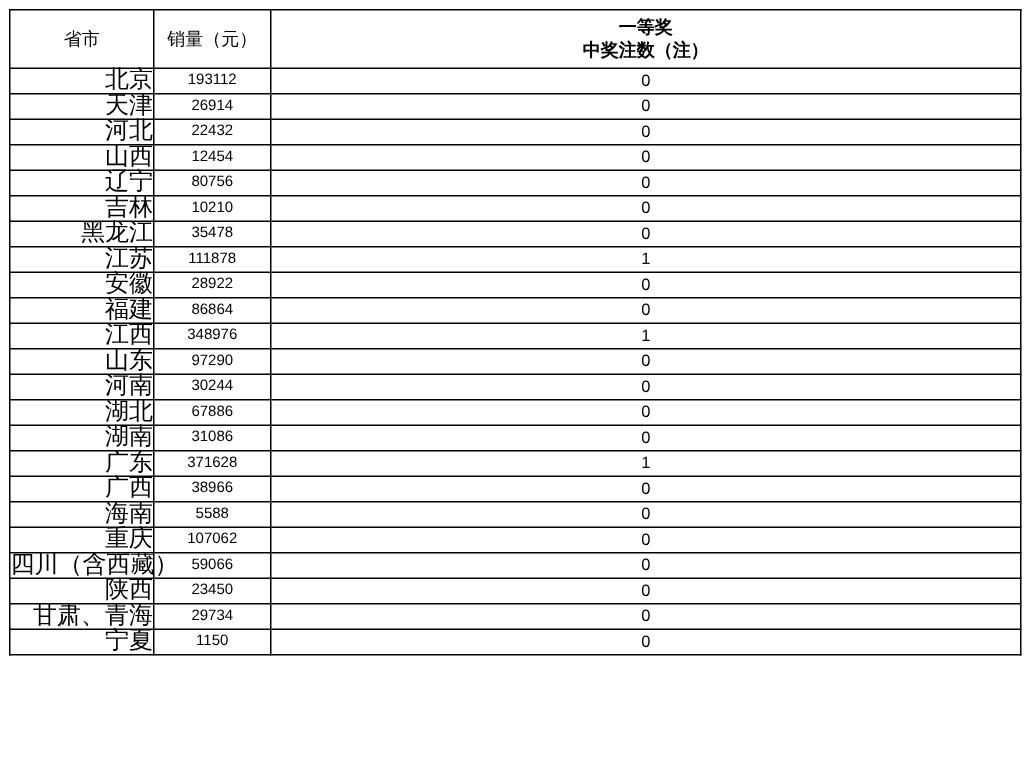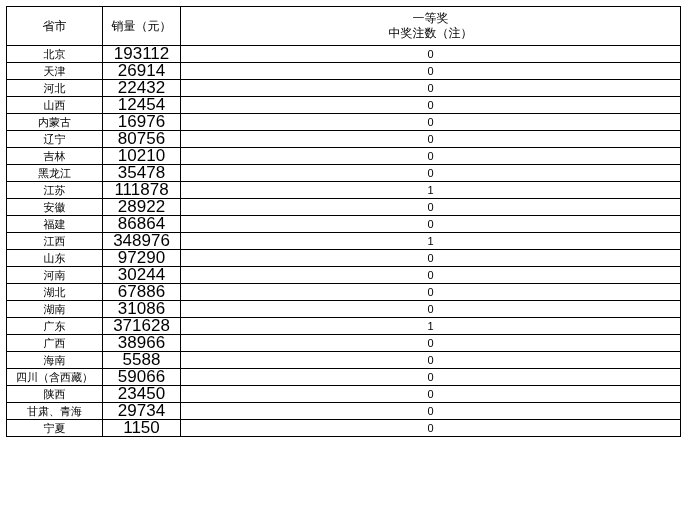--- a/index.html
+++ b/index.html
@@ -46,30 +46,32 @@
   }
   thead th.head-prov,
   thead th.head-sales {
     height: 34px;
     line-height: 34px;
   }
   thead th.head-prize {
     height: 34px;
     line-height: 15px;
     padding: 2px 13px;
+    font-weight: bold;
   }
   thead th.head-prize .l1,
   thead th.head-prize .l2 {
     display: block;
   }
   tbody td.prov {
-    font-size: 11px;
+    font-size: 16px;
+    text-align: right;
   }
   tbody td.sales {
-    font-size: 17px;
+    font-size: 10px;
   }
   tbody td.prize {
     font-size: 11px;
   }
 </style>
 </head>
 <body>
 
 <div class="sheet">
   <table class="lottery">
@@ -103,25 +105,20 @@
         <td class="prov">河北</td>
         <td class="sales">22432</td>
         <td class="prize">0</td>
       </tr>
       <tr>
         <td class="prov">山西</td>
         <td class="sales">12454</td>
         <td class="prize">0</td>
       </tr>
       <tr>
-        <td class="prov">内蒙古</td>
-        <td class="sales">16976</td>
-        <td class="prize">0</td>
-      </tr>
-      <tr>
         <td class="prov">辽宁</td>
         <td class="sales">80756</td>
         <td class="prize">0</td>
       </tr>
       <tr>
         <td class="prov">吉林</td>
         <td class="sales">10210</td>
         <td class="prize">0</td>
       </tr>
       <tr>
@@ -178,20 +175,25 @@
         <td class="prov">广西</td>
         <td class="sales">38966</td>
         <td class="prize">0</td>
       </tr>
       <tr>
         <td class="prov">海南</td>
         <td class="sales">5588</td>
         <td class="prize">0</td>
       </tr>
       <tr>
+        <td class="prov">重庆</td>
+        <td class="sales">107062</td>
+        <td class="prize">0</td>
+      </tr>
+      <tr>
         <td class="prov">四川（含西藏）</td>
         <td class="sales">59066</td>
         <td class="prize">0</td>
       </tr>
       <tr>
         <td class="prov">陕西</td>
         <td class="sales">23450</td>
         <td class="prize">0</td>
       </tr>
       <tr>

